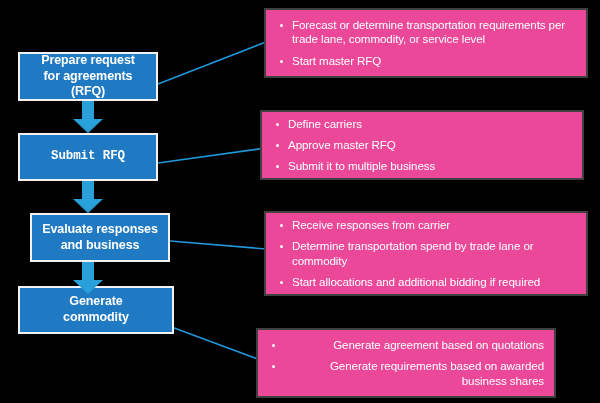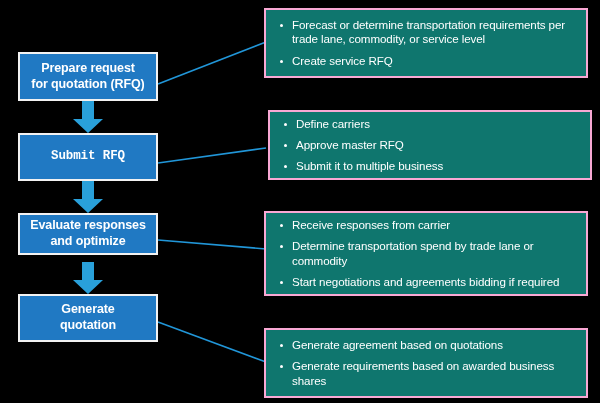--- a/index.html
+++ b/index.html
@@ -44,22 +44,22 @@
   }
   .step-box .step-label {
     display: block;
     width: 100%;
   }
 
   
   .detail-panel {
     position: absolute;
     box-sizing: border-box;
-    background: #0f766e;
-    border: 2px solid #f9a8d4;
+    background: #ec4899;
+    border: 2px solid #404040;
     padding: 8px 10px 8px 12px;
     display: flex;
     flex-direction: column;
     justify-content: center;
   }
   .bullet-list {
     list-style: none;
     margin: 0;
     padding: 0;
     width: 100%;
@@ -100,70 +100,70 @@
 <div id="canvas">
 
   <svg id="connectors" viewBox="0 0 600 403" xmlns="http://www.w3.org/2000/svg">
     <line x1="158" y1="84" x2="266" y2="42" stroke="#2196D8" stroke-width="1.6"></line>
     <line x1="158" y1="163" x2="266" y2="148" stroke="#2196D8" stroke-width="1.6"></line>
     <line x1="158" y1="240" x2="266" y2="249" stroke="#2196D8" stroke-width="1.6"></line>
     <line x1="158" y1="322" x2="266" y2="362" stroke="#2196D8" stroke-width="1.6"></line>
   </svg>
 
   <div class="step-box" style="left:18px; top:52px; width:140px; height:49px;">
-    <span class="step-label"><span>Prepare request</span><br><span>for quotation (RFQ)</span></span>
+    <span class="step-label"><span>Prepare request</span><br><span>for agreements (RFQ)</span></span>
   </div>
 
   <div class="step-box" style="left:18px; top:133px; width:140px; height:48px;font-family:Liberation Mono, monospace;">
     <span class="step-label">Submit RFQ</span>
   </div>
 
-  <div class="step-box" style="left:18px; top:213px; width:140px; height:42px;">
-    <span class="step-label"><span>Evaluate responses</span><br><span>and optimize</span></span>
+  <div class="step-box" style="left:30px; top:213px; width:140px; height:49px;">
+    <span class="step-label"><span>Evaluate responses</span><br><span>and business</span></span>
   </div>
 
-  <div class="step-box" style="left:18px; top:294px; width:140px; height:48px;">
-    <span class="step-label"><span>Generate</span><br><span>quotation</span></span>
+  <div class="step-box" style="left:18px; top:286px; width:156px; height:48px;">
+    <span class="step-label"><span>Generate</span><br><span>commodity</span></span>
   </div>
 
   <svg class="flow-arrow" style="left:71px; top:101px;" viewBox="0 0 34 33" xmlns="http://www.w3.org/2000/svg">
     <polygon points="11,0 23,0 23,18 32,18 17,32 2,18 11,18" fill="#29A0DA"></polygon>
   </svg>
 
   <svg class="flow-arrow" style="left:71px; top:181px;" viewBox="0 0 34 33" xmlns="http://www.w3.org/2000/svg">
     <polygon points="11,0 23,0 23,18 32,18 17,32 2,18 11,18" fill="#29A0DA"></polygon>
   </svg>
 
   <svg class="flow-arrow" style="left:71px; top:262px;" viewBox="0 0 34 33" xmlns="http://www.w3.org/2000/svg">
     <polygon points="11,0 23,0 23,18 32,18 17,32 2,18 11,18" fill="#29A0DA"></polygon>
   </svg>
 
   <div class="detail-panel" style="left:264px; top:8px; width:324px; height:70px;">
     <ul class="bullet-list">
       <li class="bullet-item">Forecast or determine transportation requirements per trade lane, commodity, or service level</li>
-      <li class="bullet-item">Create service RFQ</li>
+      <li class="bullet-item">Start master RFQ</li>
     </ul>
   </div>
 
-  <div class="detail-panel" style="left:268px; top:110px; width:324px; height:70px;">
+  <div class="detail-panel" style="left:260px; top:110px; width:324px; height:70px;">
     <ul class="bullet-list">
       <li class="bullet-item">Define carriers</li>
       <li class="bullet-item">Approve master RFQ</li>
       <li class="bullet-item">Submit it to multiple business</li>
     </ul>
   </div>
 
   <div class="detail-panel" style="left:264px; top:211px; width:324px; height:85px;">
     <ul class="bullet-list">
       <li class="bullet-item">Receive responses from carrier</li>
       <li class="bullet-item">Determine transportation spend by trade lane or commodity</li>
-      <li class="bullet-item">Start negotiations and agreements bidding if required</li>
+      <li class="bullet-item">Start allocations and additional bidding if required</li>
     </ul>
   </div>
 
-  <div class="detail-panel" style="left:264px; top:328px; width:324px; height:70px;">
+  <div class="detail-panel" style="left:256px; top:328px; width:300px; height:70px;text-align:right;">
     <ul class="bullet-list">
       <li class="bullet-item">Generate agreement based on quotations</li>
       <li class="bullet-item">Generate requirements based on awarded business shares</li>
     </ul>
   </div>
 
 </div>
 
 </body></html>

